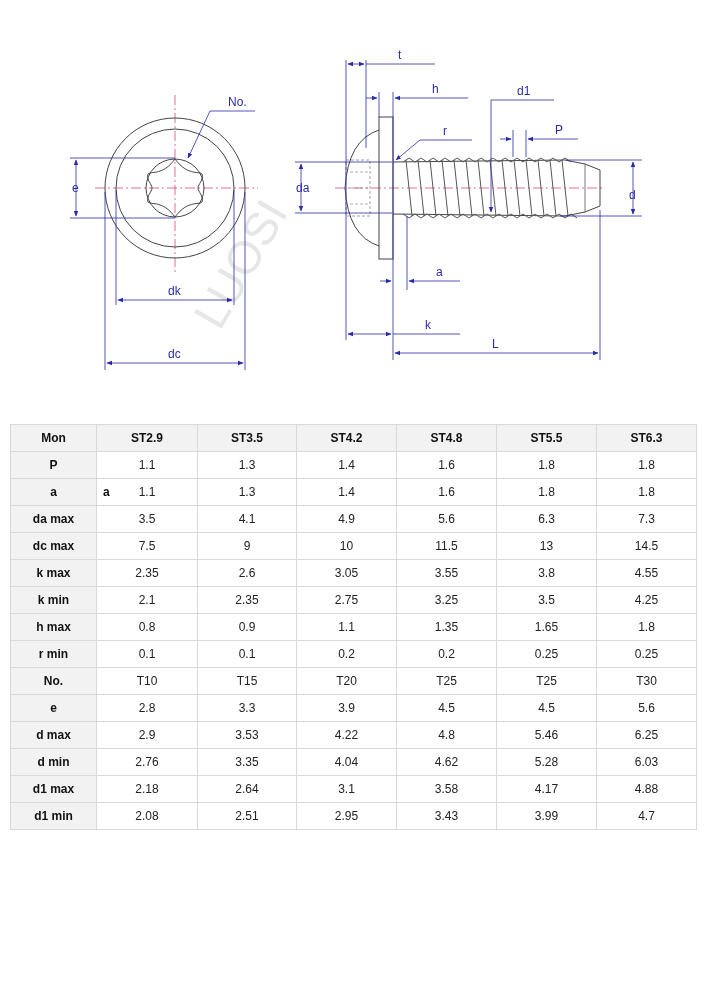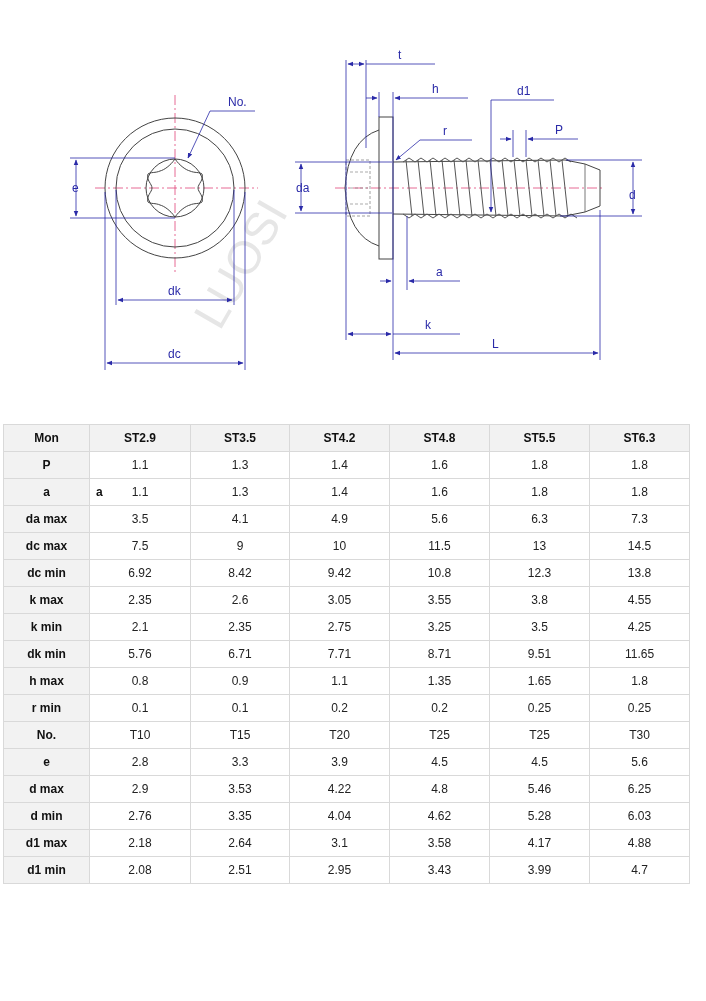--- a/index.html
+++ b/index.html
@@ -1,21 +1,21 @@
 <!DOCTYPE html>
 <html><head>
   <meta charset="utf-8">
   <style>
     html, body { margin: 0; padding: 0; background: #ffffff; }
     body { width: 706px; height: 1001px; position: relative; overflow: hidden; font-family: "Liberation Sans", sans-serif; }
     .drawing { position: absolute; left: 0; top: 0; width: 706px; height: 400px; }
     .drawing svg { width: 706px; height: 400px; display: block; }
     .dim-text { font-family: "Liberation Sans", sans-serif; font-size: 12px; fill: #2a2aa8; }
     .watermark { font-family: "Liberation Sans", sans-serif; font-size: 46px; fill: #e6e6e6; }
-    table.spec { position: absolute; left: 3px; top: 424px; width: 686px; border-collapse: collapse; table-layout: fixed; font-size: 12px; color: #222; }
+    table.spec { position: absolute; left: 10px; top: 424px; width: 686px; border-collapse: collapse; table-layout: fixed; font-size: 12px; color: #222; }
     table.spec td, table.spec th { border: 1px solid #d9d9d9; height: 26px; text-align: center; padding: 0; vertical-align: middle; }
     table.spec th { background: #f2f2f2; font-weight: bold; color: #111; }
     table.spec td.rowhead { background: #f2f2f2; font-weight: bold; color: #111; }
     table.spec td { background: #ffffff; }
     .cell-wrap { position: relative; display: block; width: 100%; }
     .stray { position: absolute; left: 6px; top: 50%; transform: translateY(-50%); font-weight: bold; font-size: 12px; color: #111; }
   </style>
 </head>
 <body>
 
@@ -204,56 +204,38 @@
       <tr>
         <td class="rowhead">dc max</td>
         <td>7.5</td>
         <td>9</td>
         <td>10</td>
         <td>11.5</td>
         <td>13</td>
         <td>14.5</td>
       </tr>
       <tr>
-        <td class="rowhead">dc min</td>
-        <td>6.92</td>
-        <td>8.42</td>
-        <td>9.42</td>
-        <td>10.8</td>
-        <td>12.3</td>
-        <td>13.8</td>
-      </tr>
-      <tr>
         <td class="rowhead">k max</td>
         <td>2.35</td>
         <td>2.6</td>
         <td>3.05</td>
         <td>3.55</td>
         <td>3.8</td>
         <td>4.55</td>
       </tr>
       <tr>
         <td class="rowhead">k min</td>
         <td>2.1</td>
         <td>2.35</td>
         <td>2.75</td>
         <td>3.25</td>
         <td>3.5</td>
         <td>4.25</td>
       </tr>
       <tr>
-        <td class="rowhead">dk min</td>
-        <td>5.76</td>
-        <td>6.71</td>
-        <td>7.71</td>
-        <td>8.71</td>
-        <td>9.51</td>
-        <td>11.65</td>
-      </tr>
-      <tr>
         <td class="rowhead">h max</td>
         <td>0.8</td>
         <td>0.9</td>
         <td>1.1</td>
         <td>1.35</td>
         <td>1.65</td>
         <td>1.8</td>
       </tr>
       <tr>
         <td class="rowhead">r min</td>

